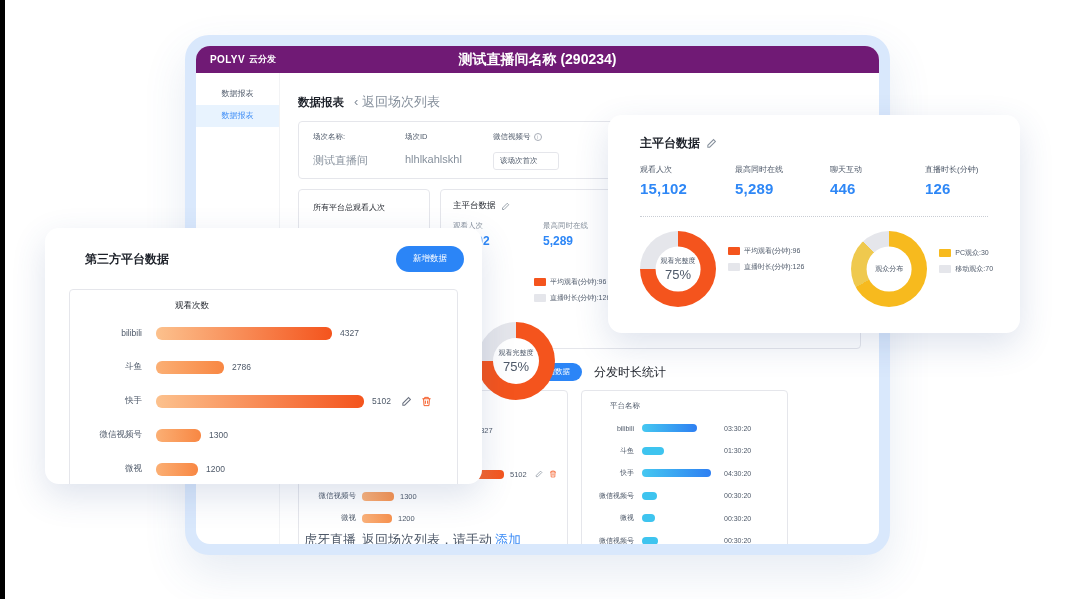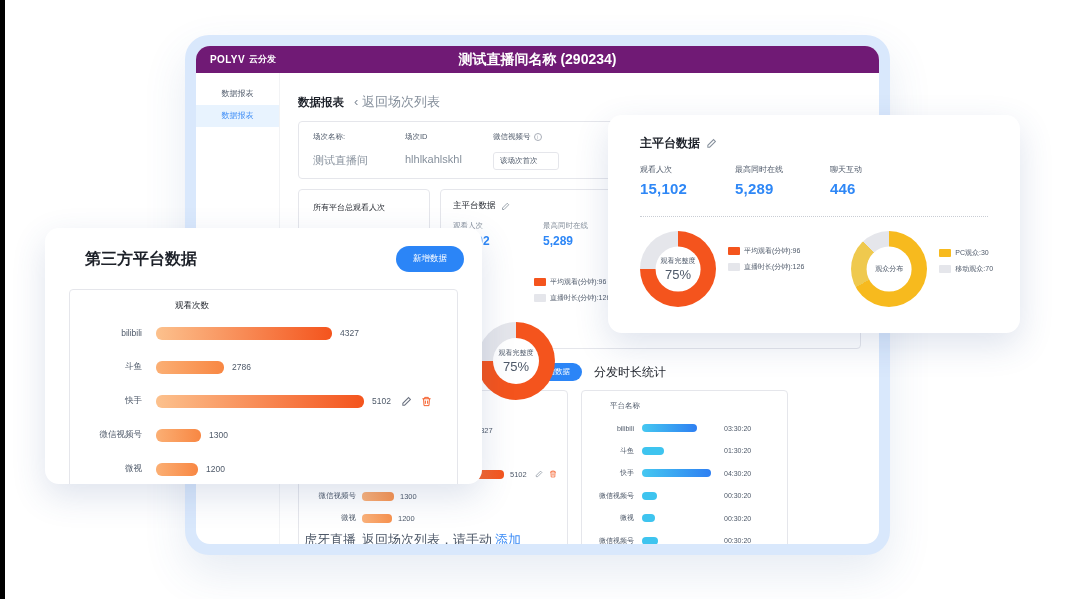--- a/index.html
+++ b/index.html
@@ -86,21 +86,21 @@
   .dur-row{display:flex;align-items:center;height:22.5px;position:relative}
   .dur-row .lbl{width:52px;text-align:right;font-size:7px;color:#4E5969;flex:none}
   .dur-row .bar{height:8px;border-radius:4px;margin-left:8px;background:linear-gradient(90deg,#45C8F1,#2E7FF2)}
   .dur-row .bar.light{background:#3EC4EF}
   .dur-row .time{position:absolute;left:142px;font-size:7px;color:#4E5969}
 
   
   .overlay-card{position:absolute;background:#fff;border-radius:14px;box-shadow:0 12px 34px rgba(47,82,143,.16)}
   .card-third{left:45px;top:228px;width:437px;height:256px;z-index:30;overflow:hidden}
   .ct-head{display:flex;align-items:center;justify-content:space-between;padding:18px 18px 0 40px}
-  .ct-title{font-size:16px;font-weight:bold}
+  .ct-title{font-size:12px;font-weight:bold}
   .ct-btn{background:#2B85F7;color:#fff;font-size:8.5px;border:none;border-radius:14px;padding:7px 17px;
           cursor:pointer;font-family:inherit}
   .ct-panel{margin:17px 24px 0;border:1px solid #E5E6EB;border-radius:4px;height:210px;padding-top:10px}
   .ct-chart-header{font-size:8.5px;color:#1D2129;margin-left:105px;margin-bottom:4px}
   .ct-row{display:flex;align-items:center;height:34px}
   .ct-row .lbl{width:72px;text-align:right;font-size:8.5px;color:#4E5969;flex:none}
   .ct-row .bar{height:13px;border-radius:6px;margin-left:14px;background:linear-gradient(90deg,#FCC18D,#F4541D)}
   .ct-row .bar.light{background:linear-gradient(90deg,#FBAF74,#F88743)}
   .ct-row .val{font-size:8.5px;color:#4E5969;margin-left:8px}
   .ct-icons{display:flex;gap:9px;margin-left:10px;align-items:center}
@@ -302,20 +302,24 @@
       <div class="mo-num">15,102</div>
     </div>
     <div class="mo-stat">
       <div class="mo-lbl">最高同时在线</div>
       <div class="mo-num">5,289</div>
     </div>
     <div class="mo-stat">
       <div class="mo-lbl">聊天互动</div>
       <div class="mo-num">446</div>
     </div>
+    <div class="mo-stat">
+      <div class="mo-lbl">直播时长(分钟)</div>
+      <div class="mo-num">126</div>
+    </div>
   </div>
   <div class="mo-divider"></div>
   <div class="mo-donuts">
     <div class="donut orange d76">
       <div class="hole">
         <span class="l1">观看完整度</span>
         <span class="l2">75%</span>
       </div>
     </div>
     <div class="legend mo-legend1">

